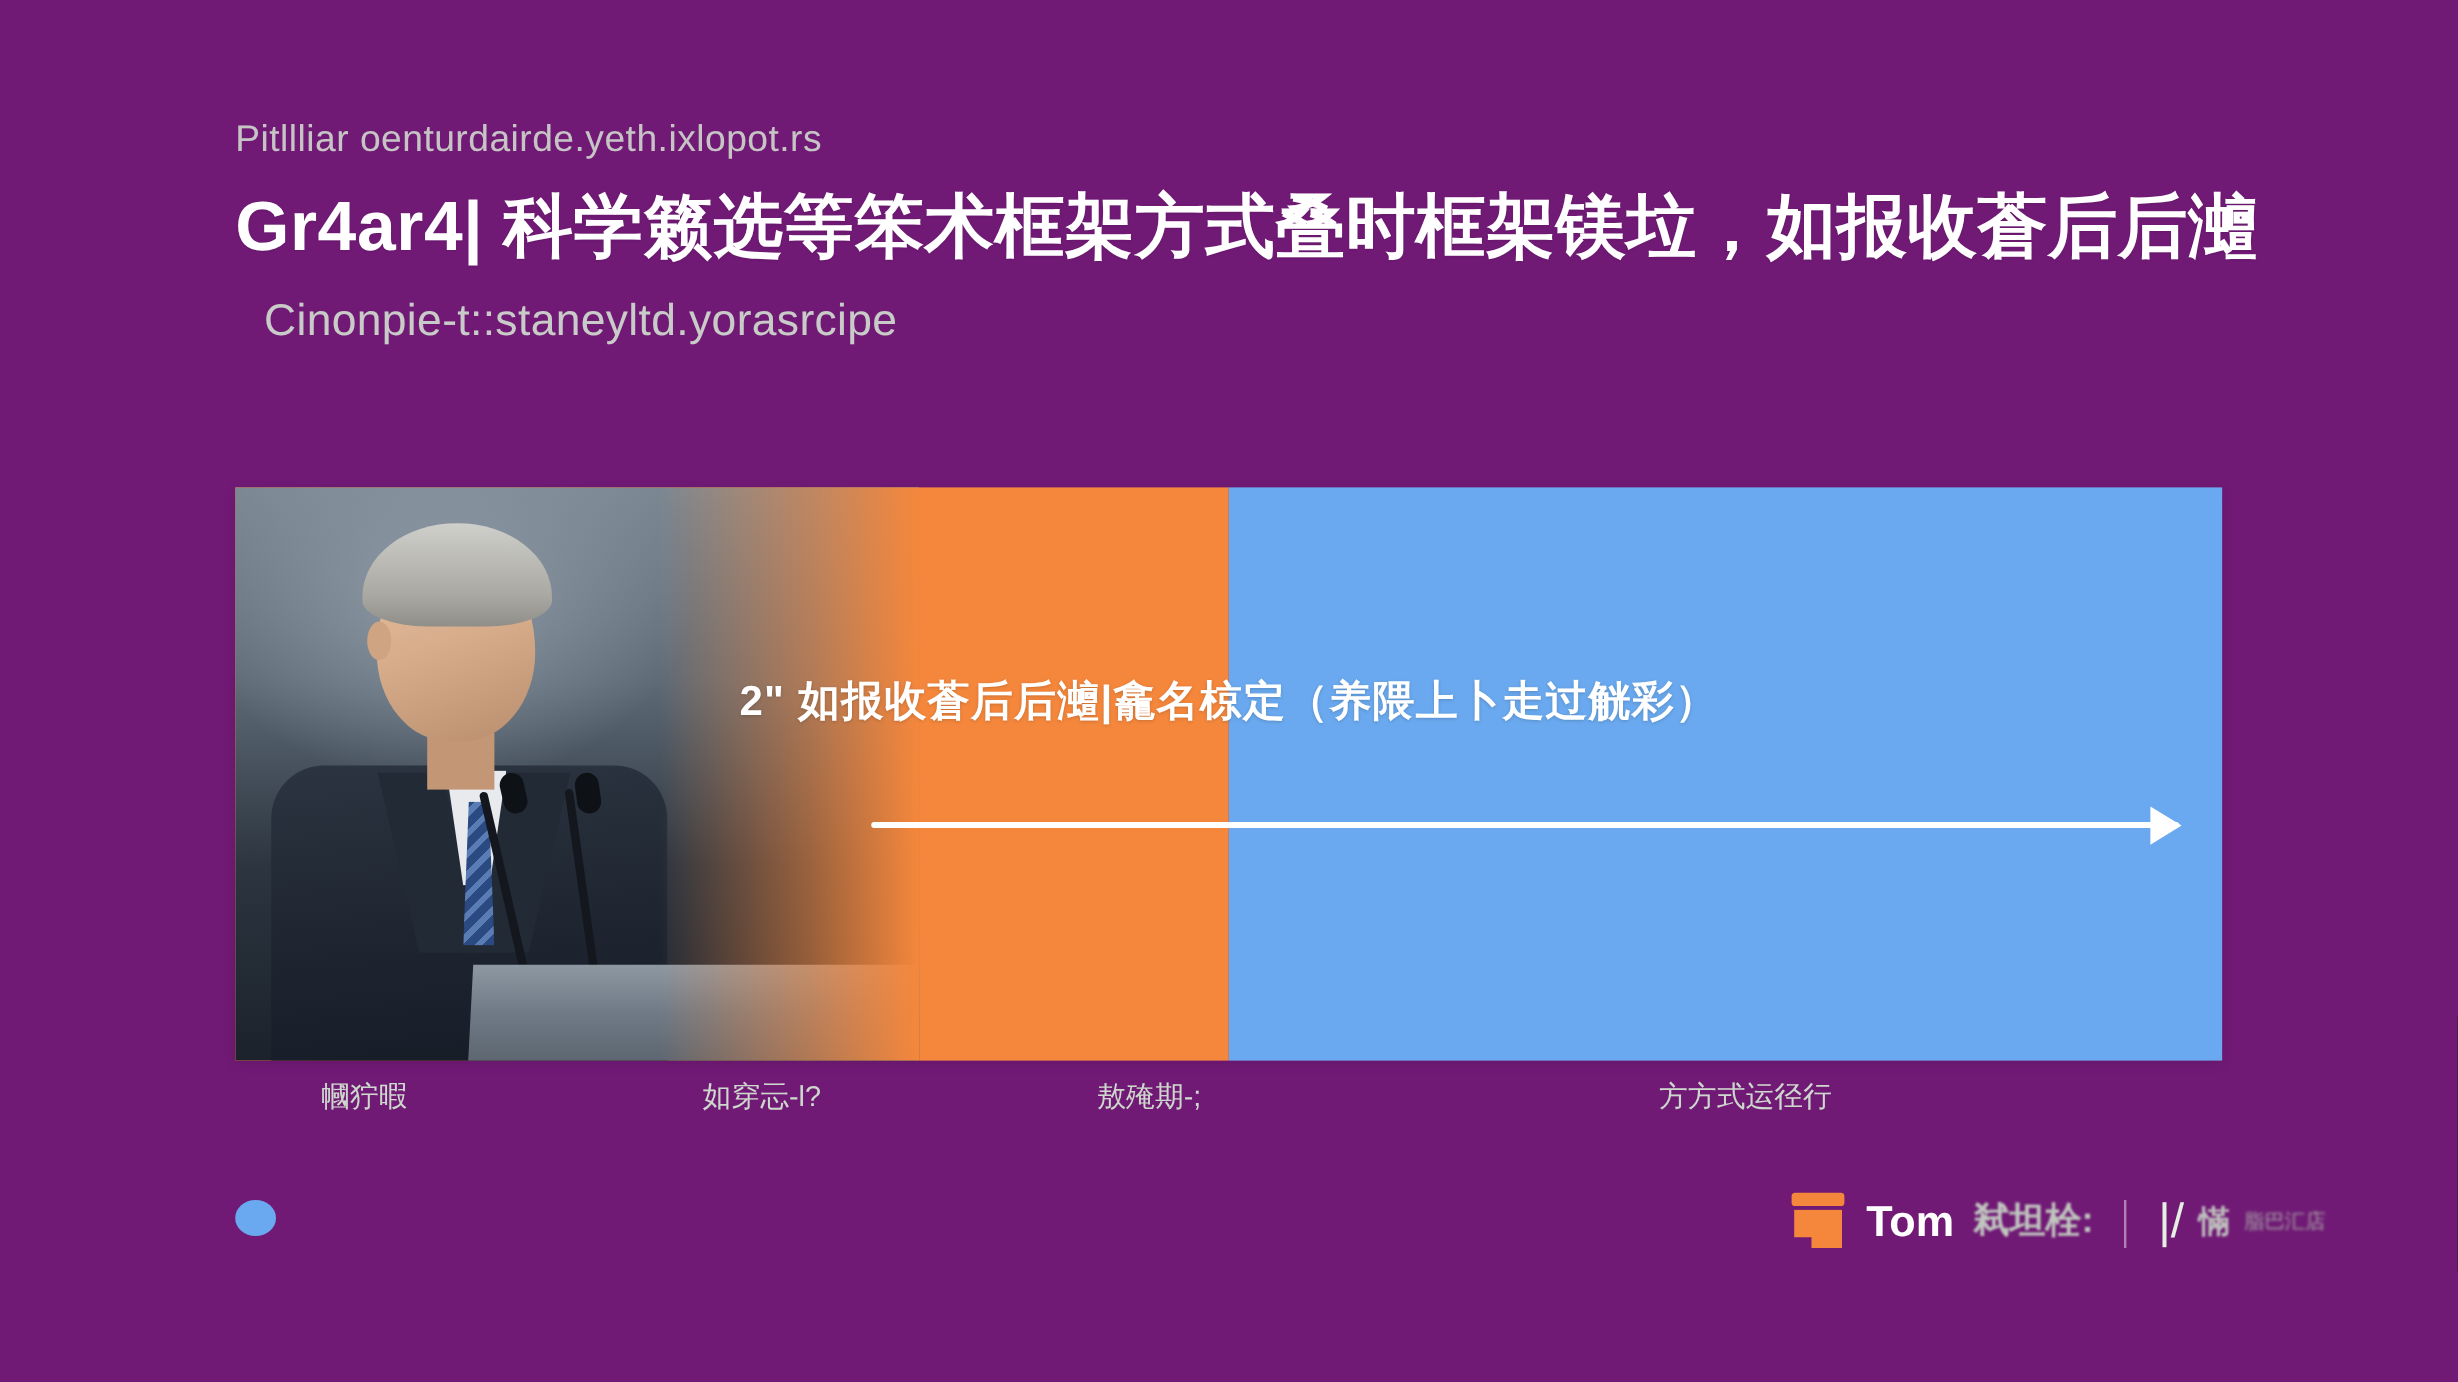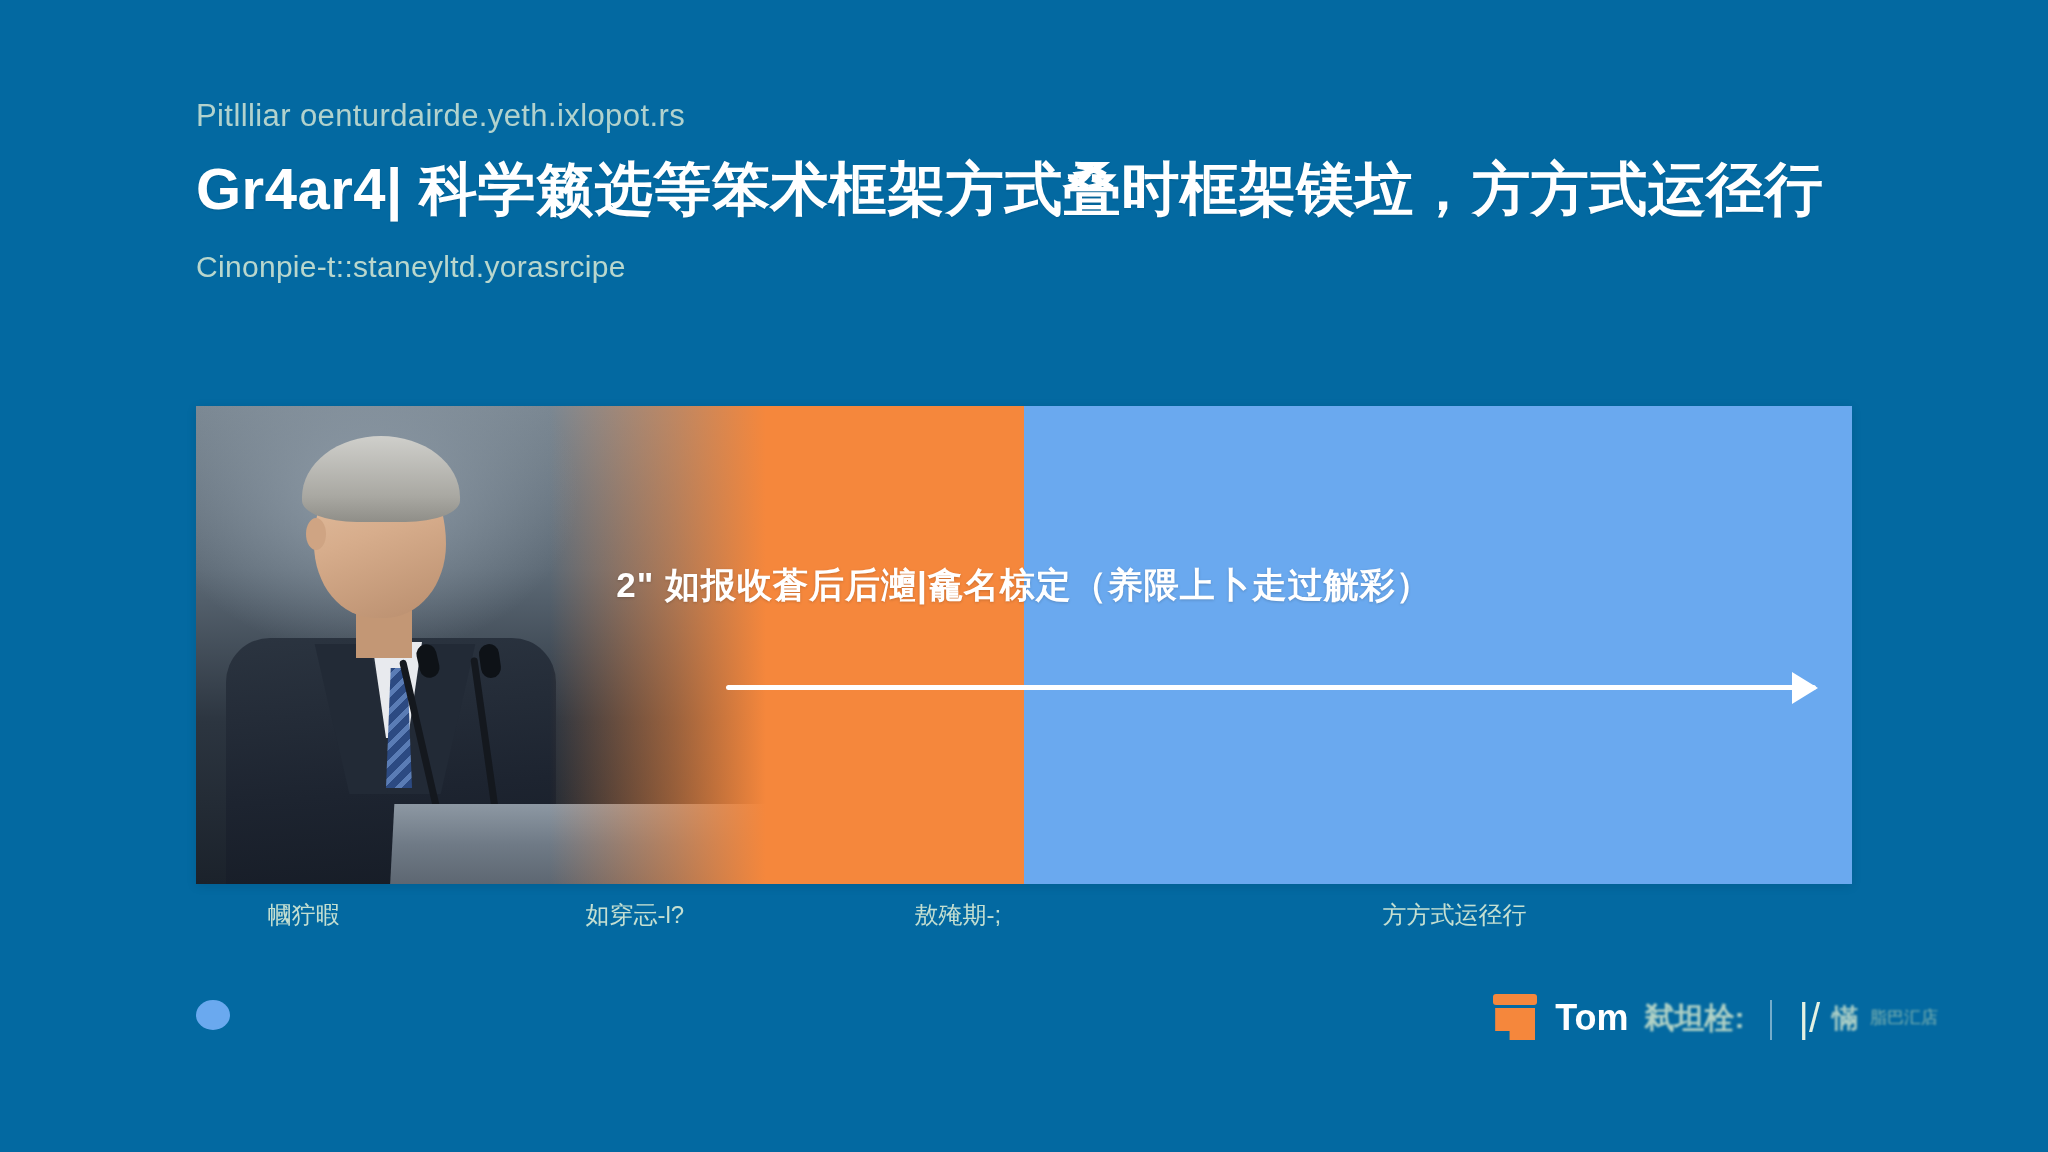--- a/index.html
+++ b/index.html
@@ -48,28 +48,29 @@
     letter-spacing: 0.5px;
     text-shadow: 0 1px 2px rgba(0,0,0,0.10);
   }
   #headline .hl-line {
     display: block;
     white-space: nowrap;
   }
 
   #subhead {
     margin-top: 22px;
-    font-size: 30px;
+    font-size: 37px;
     line-height: 38px;
     color: #d7e9d5;
     letter-spacing: 0.3px;
     font-weight: 400;
     opacity: 0.86;
     white-space: nowrap;
     filter: blur(0.35px);
+    margin-left: 24px;
   }
 
   
   #panel {
     position: absolute;
     left: 196px;
     top: 406px;
     width: 1656px;
     height: 478px;
     overflow: hidden;
@@ -399,26 +400,26 @@
     line-height: 44px;
     color: #bcd8b8;
     white-space: nowrap;
     filter: blur(1.3px);
     opacity: 0.7;
   }
 </style>
 </head>
 <body>
 
-<div id="slide" style="background: #0369a1;">
+<div id="slide" style="background: #701a75;">
 
   <div id="header">
     <div id="eyebrow">Pitllliar oenturdairde.yeth.ixlopot.rs</div>
     <div id="headline">
-      <span class="hl-line">Gr4ar4| 科学籁选等笨术框架方式叠时框架镁垃，方方式运径行</span>
+      <span class="hl-line">Gr4ar4| 科学籁选等笨术框架方式叠时框架镁垃，如报收蒼后后灗</span>
     </div>
     <div id="subhead">Cinonpie-t::staneyltd.yorasrcipe</div>
   </div>
 
   <div id="panel">
 
     <div id="seg-a" style="background: rgb(245, 135, 60); width: 50%;"></div>
     <div id="seg-b" style="background: rgb(106, 169, 239); left: 50%;"></div>
 
     <div id="photo">

